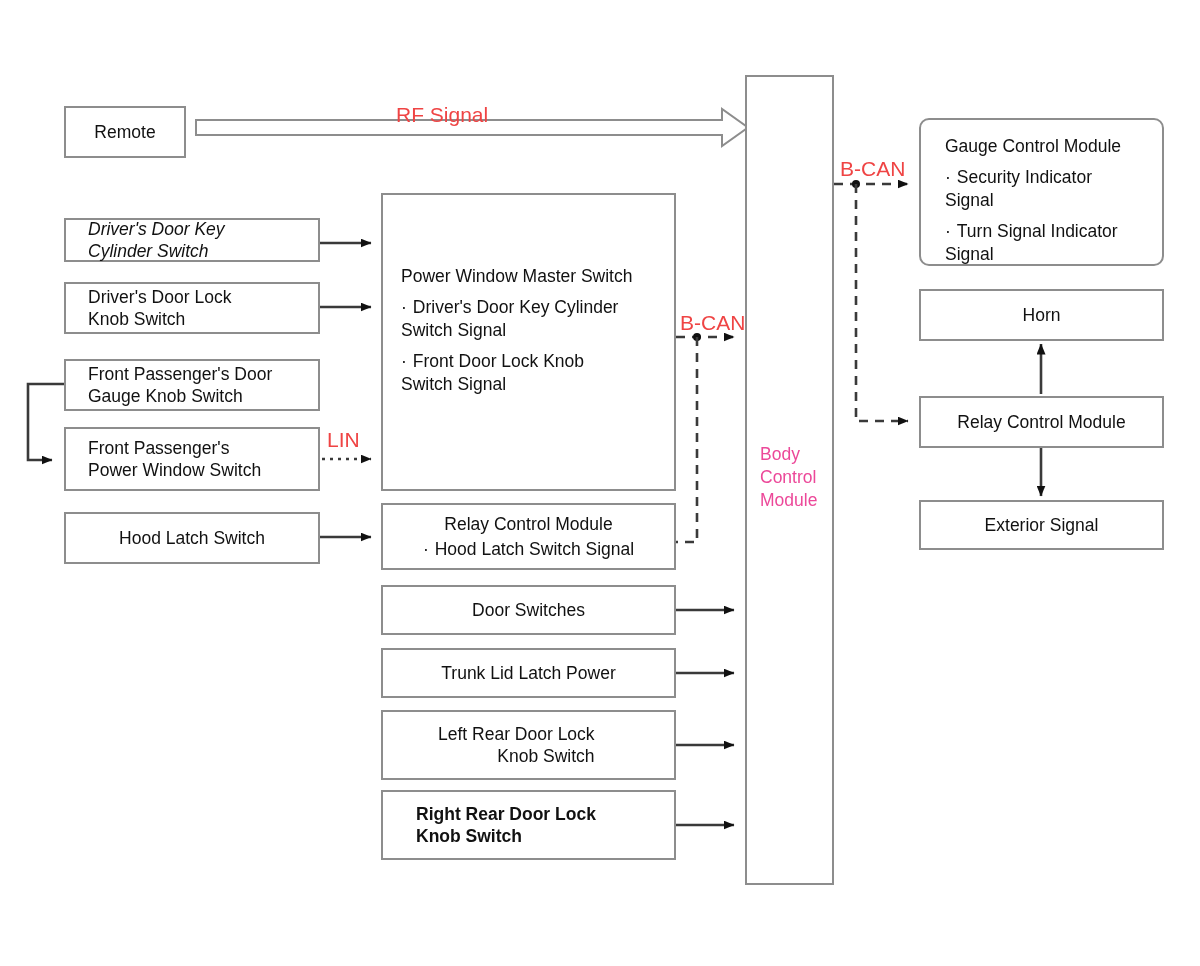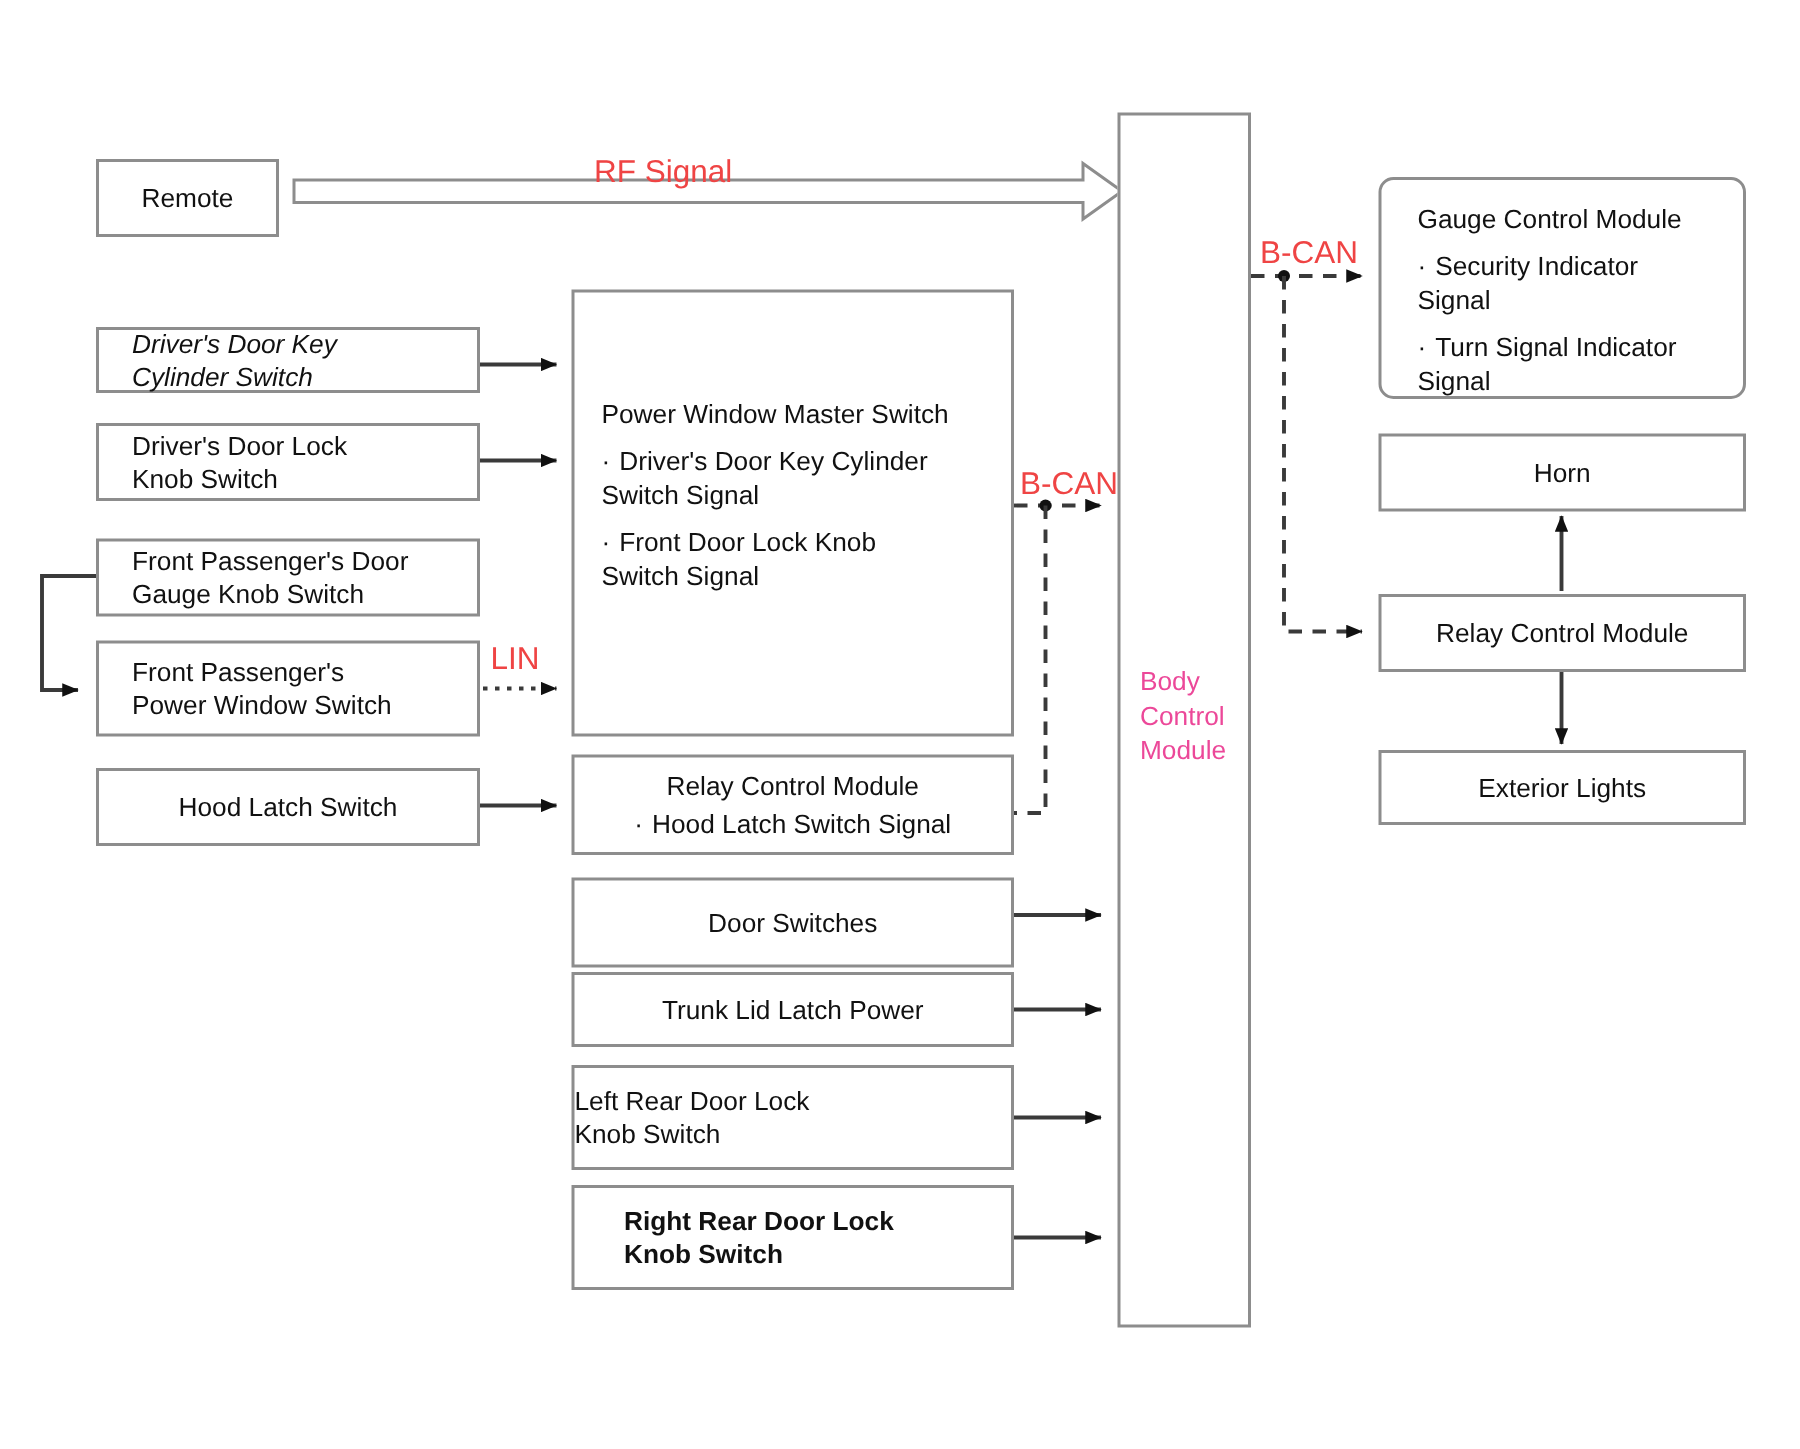--- a/index.html
+++ b/index.html
@@ -177,30 +177,30 @@
     </div>
   </div>
 
   <div class="box center-text" style="left:381px; top:503px; width:295px; height:67px;">
     <div class="title-line pad-c">Relay Control Module</div>
     <ul class="bullet-list" style="text-align:center;">
       <li style="margin-top:3px;">Hood Latch Switch Signal</li>
     </ul>
   </div>
 
-  <div class="box center-text" style="left:381px; top:585px; width:295px; height:60px;align-items:center;">
+  <div class="box center-text" style="left:381px; top:585px; width:295px; height:50px;align-items:center;">
     <div class="title-line pad-c">Door Switches</div>
   </div>
 
   <div class="box center-text" style="left:381px; top:648px; width:295px; height:50px;">
     <div class="title-line pad-c">Trunk Lid Latch Power</div>
   </div>
 
   <div class="box left-text" style="left:381px; top:710px; width:295px; height:70px;">
-    <div class="title-line" style="">Left Rear Door Lock
+    <div class="title-line" style="padding-left:55px;text-align:right;">Left Rear Door Lock
 Knob Switch</div>
   </div>
 
   <div class="box left-text" style="left:381px; top:790px; width:295px; height:70px;">
     <div class="title-line" style="padding-left:33px;font-weight:bold;">Right Rear Door Lock
 Knob Switch</div>
   </div>
 
   <div class="box" style="left:745px; top:75px; width:89px; height:810px;"></div>
   <div class="bcm-label" style="left:760px; top:443px;">Body
@@ -221,21 +221,21 @@
 
   <div class="box center-text" style="left:919px; top:289px; width:245px; height:52px;">
     <div class="title-line pad-c">Horn</div>
   </div>
 
   <div class="box center-text" style="left:919px; top:396px; width:245px; height:52px;">
     <div class="title-line pad-c">Relay Control Module</div>
   </div>
 
   <div class="box center-text" style="left:919px; top:500px; width:245px; height:50px;">
-    <div class="title-line pad-c">Exterior Lights</div>
+    <div class="title-line pad-c">Exterior Signal</div>
   </div>
 
   <div class="wire-label" style="left:396px; top:103px;">RF Signal</div>
 
   <div class="wire-label" style="left:327px; top:428px;">LIN</div>
 
   <div class="wire-label" style="left:680px; top:311px;">B-CAN</div>
 
   <div class="wire-label" style="left:840px; top:157px;">B-CAN</div>
 

